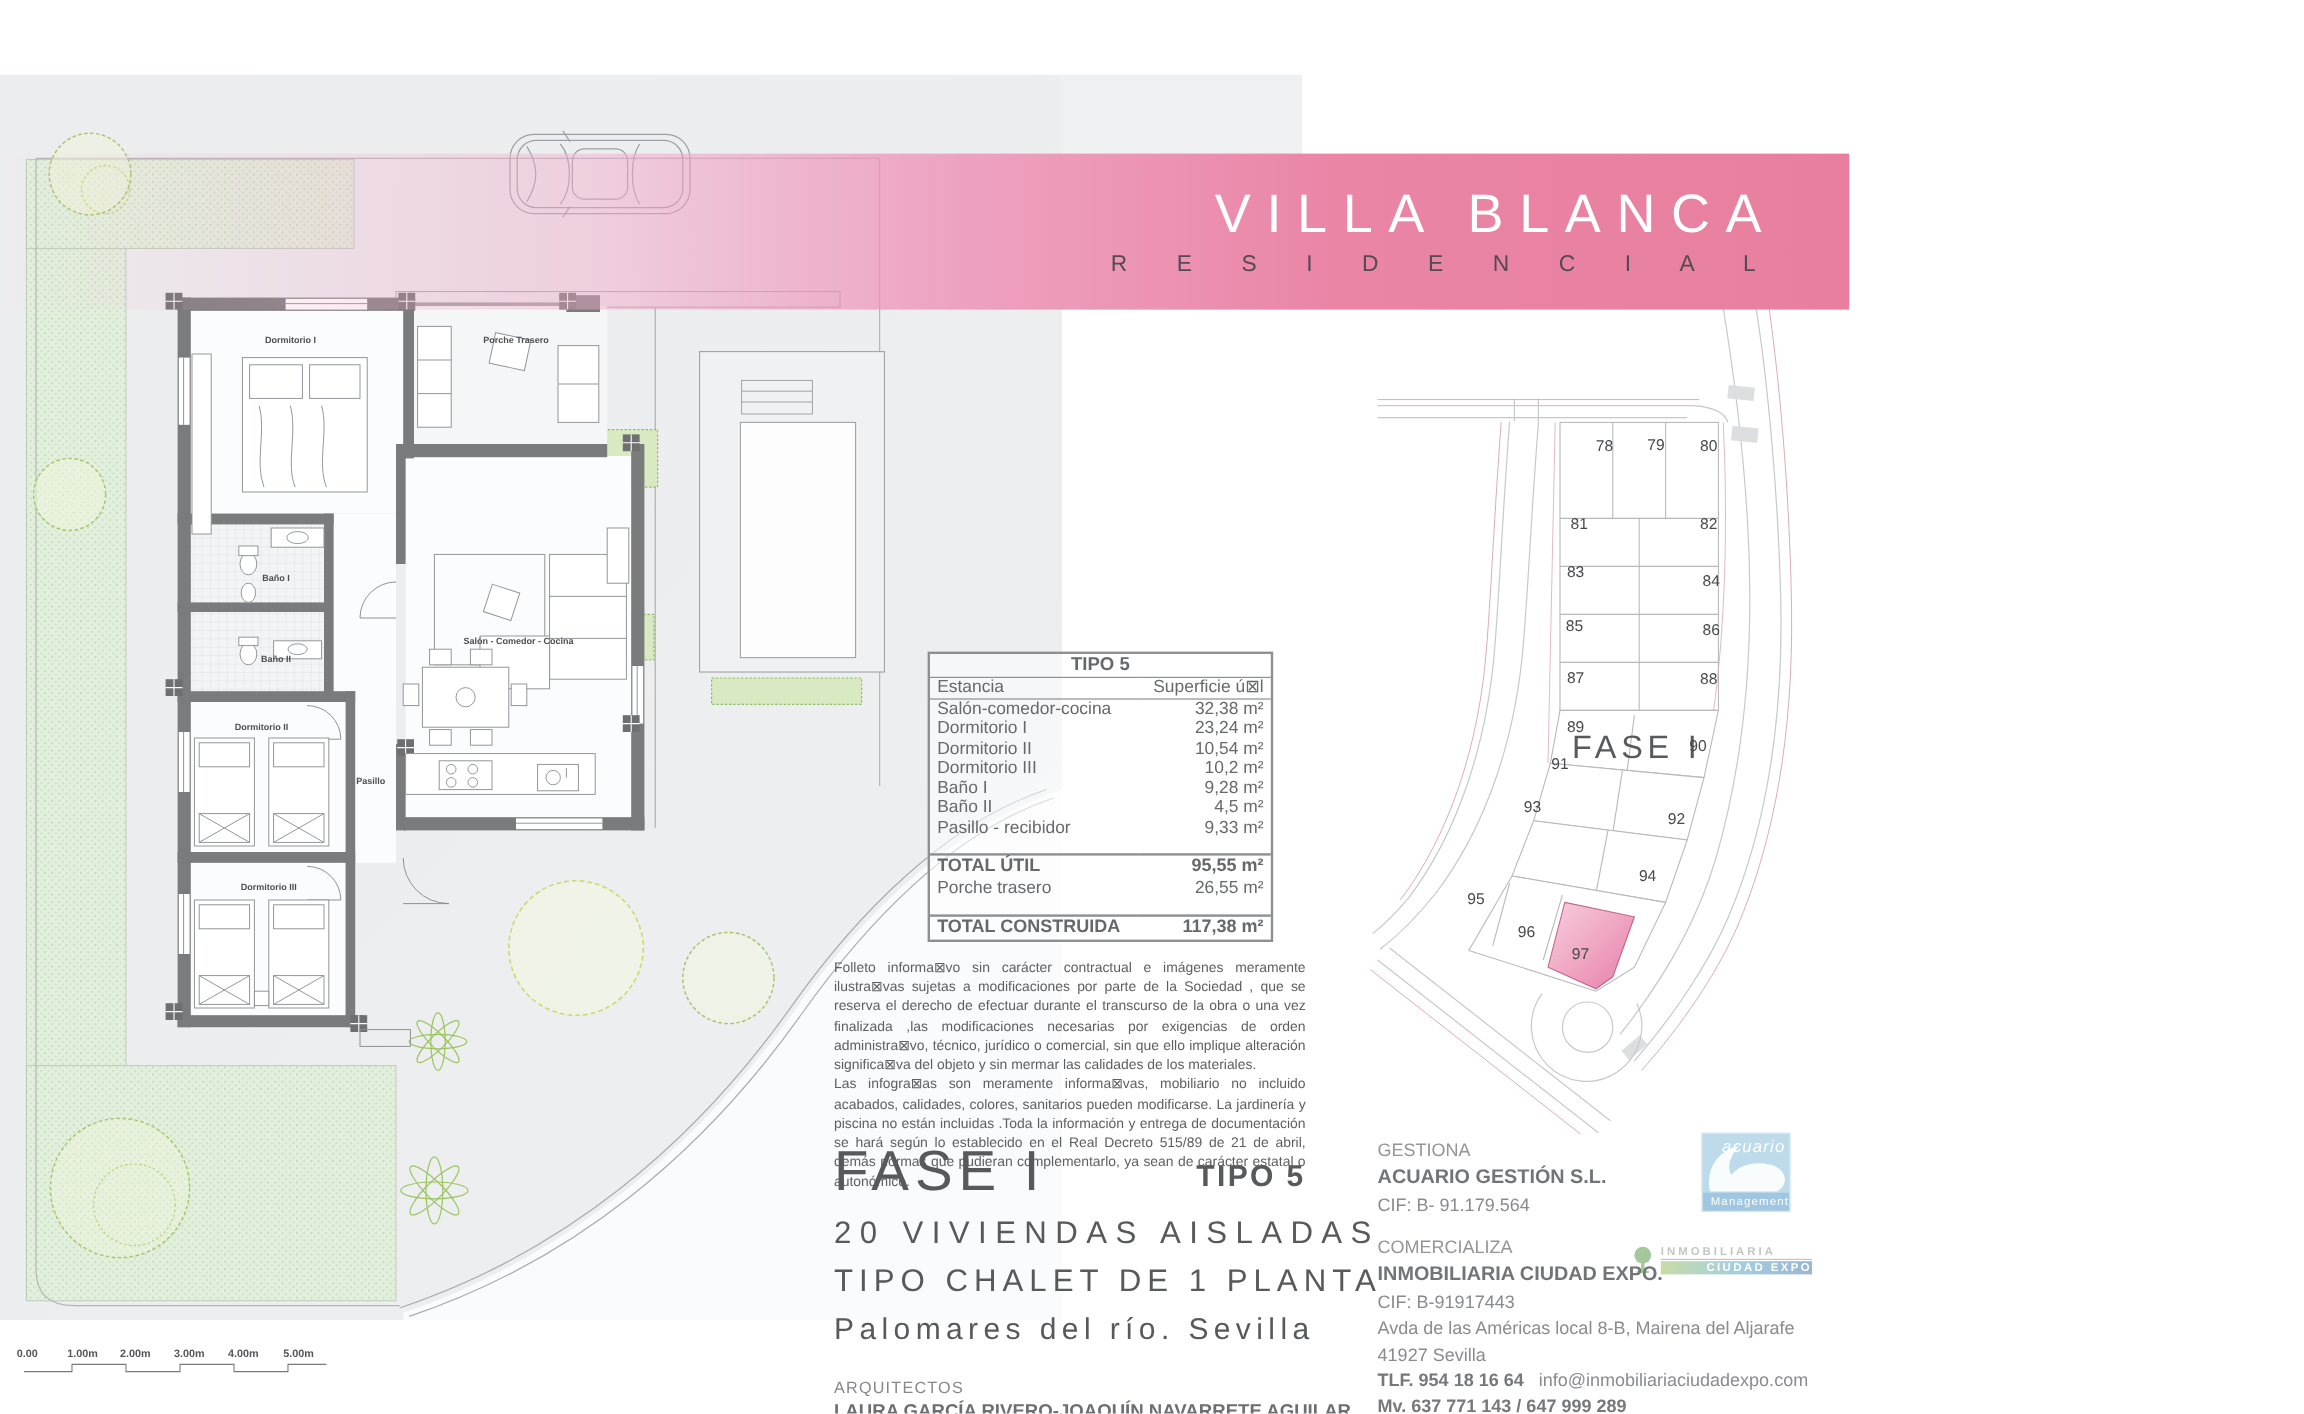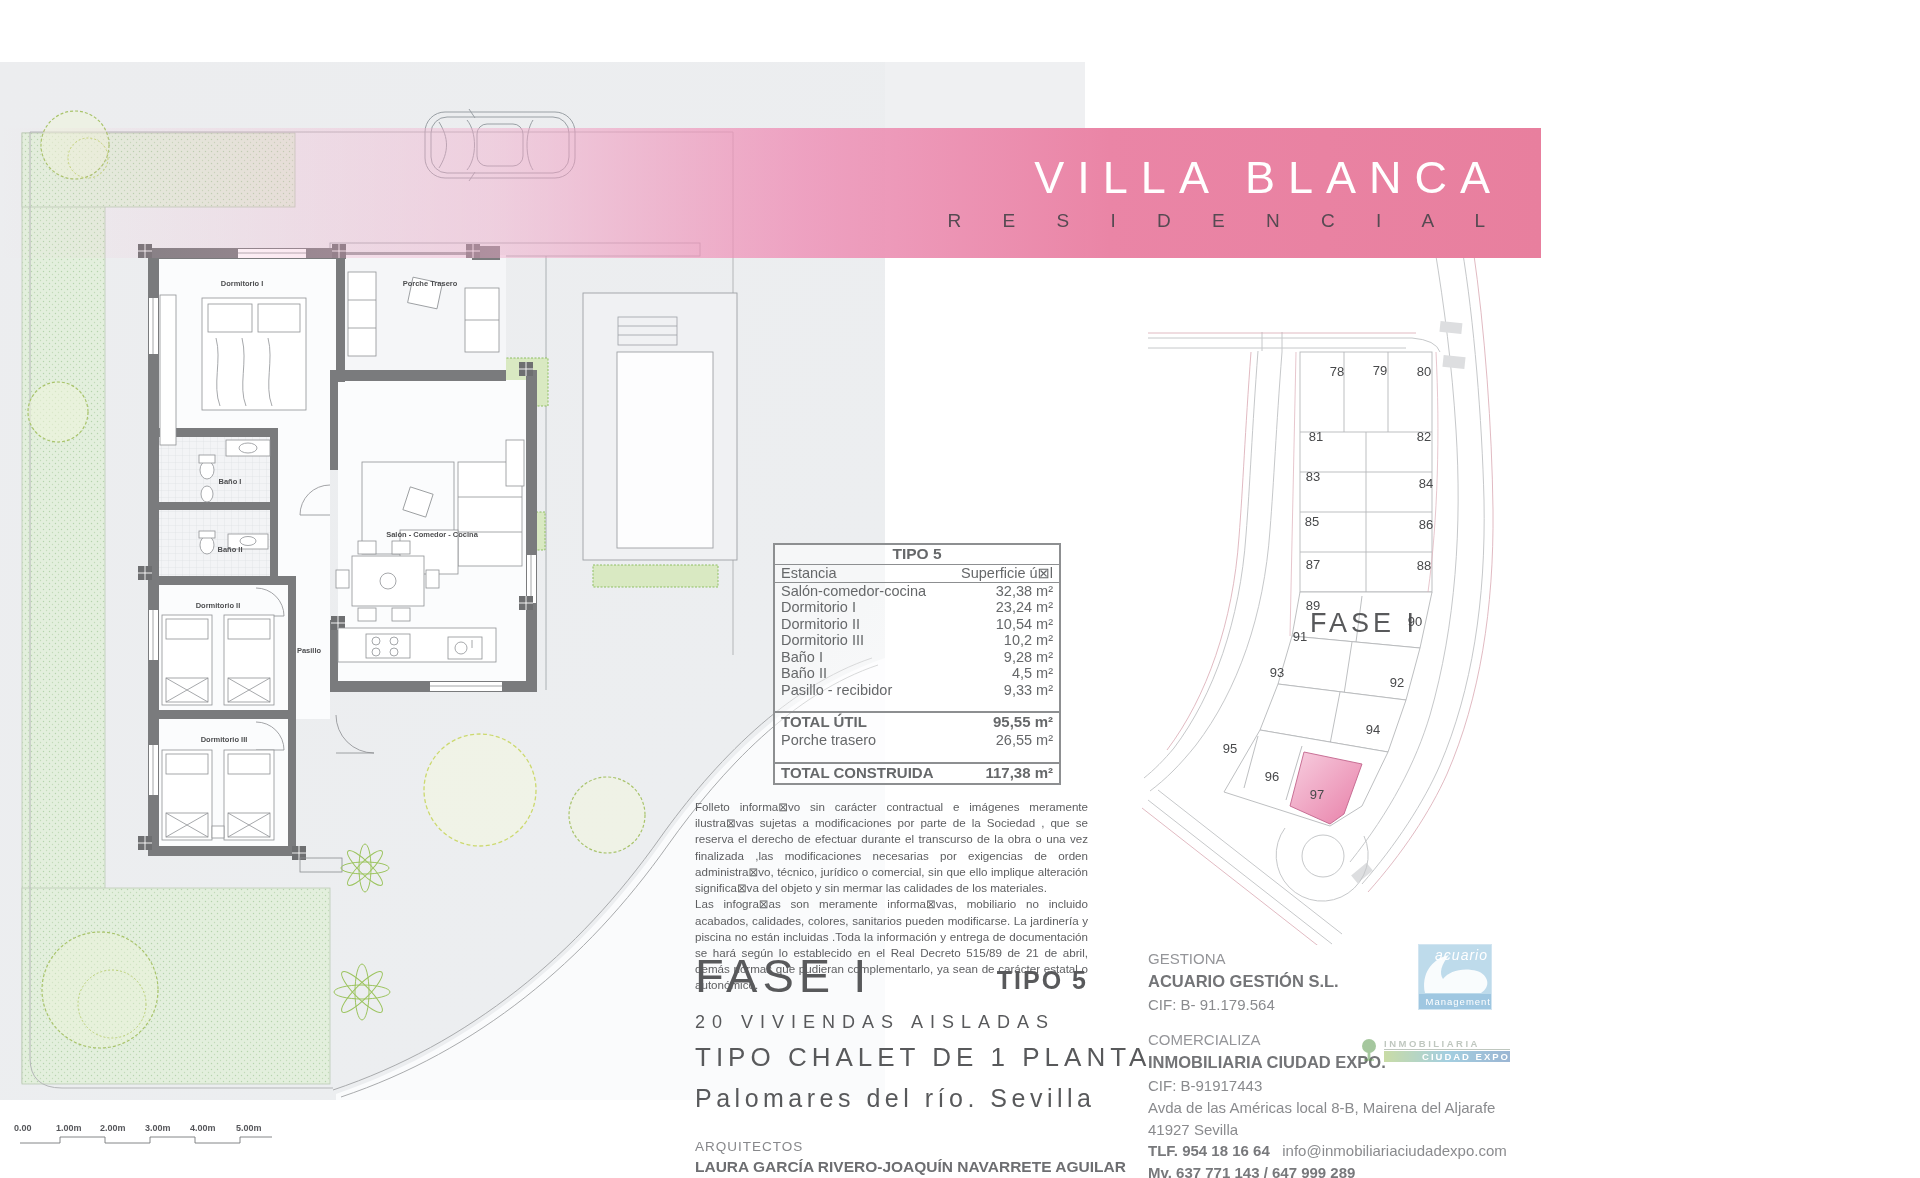--- a/index.html
+++ b/index.html
@@ -13,21 +13,21 @@
   
   #banner{
     position:absolute;left:0;top:128px;width:1541px;height:130px;z-index:3;
     background:linear-gradient(90deg,
       rgba(238,160,195,0) 0%,
       rgba(240,170,200,0.18) 14%,
       rgba(241,170,202,0.45) 32%,
       rgba(238,140,180,0.78) 52%,
       #ea85a6 72%, #e87f9e 100%);
     display:flex;flex-direction:column;align-items:flex-end;justify-content:center;
-    padding-right:38px;box-sizing:border-box;
+    padding-right:60px;box-sizing:border-box;
   }
   #banner .title{
     color:#ffffff;font-size:45px;font-weight:400;letter-spacing:13px;line-height:1.05;
   }
   #banner .subtitle{
     color:#564a52;font-size:19px;font-weight:400;letter-spacing:18px;margin-top:8px;
   }
   
   #area-table{
     position:absolute;left:773px;top:543px;width:284px;z-index:4;
@@ -45,21 +45,21 @@
   #disclaimer{
     position:absolute;left:695px;top:799px;width:393px;z-index:4;
     font-size:11.6px;line-height:1.40;color:#5d5e60;text-align:justify;
   }
   #disclaimer p{margin:0;}
   
   #project{position:absolute;left:695px;top:952px;width:393px;z-index:4;color:#58595b;}
   #project .fase-row{display:flex;align-items:flex-end;justify-content:space-between;}
   #project .fase{font-size:47px;font-weight:300;letter-spacing:5px;line-height:1;}
   #project .tipo{font-size:25px;font-weight:bold;letter-spacing:2px;padding-bottom:4px;}
-  #project .l1{font-size:18px;letter-spacing:7px;margin-top:13px;white-space:nowrap;}
+  #project .l1{font-size:26px;letter-spacing:7px;margin-top:13px;white-space:nowrap;}
   #project .l2{font-size:26px;letter-spacing:5px;margin-top:9px;white-space:nowrap;}
   #project .l3{font-size:25px;letter-spacing:4.5px;margin-top:11px;white-space:nowrap;}
   #project .arch-label{font-size:13.5px;color:#87888b;margin-top:26px;letter-spacing:1px;}
   #project .arch-names{font-size:15.5px;font-weight:bold;color:#6d6e71;margin-top:4px;
     border-bottom:1px solid #9a9b9e;padding-bottom:5px;white-space:nowrap;}
   
   #contacts{position:absolute;left:1148px;top:948px;width:420px;z-index:4;color:#8a8b8e;font-size:15px;line-height:1.45;}
   #contacts .label{color:#949599;}
   #contacts .name{font-weight:bold;color:#737477;font-size:16.5px;}
   #contacts .strong{font-weight:bold;color:#77787b;}

